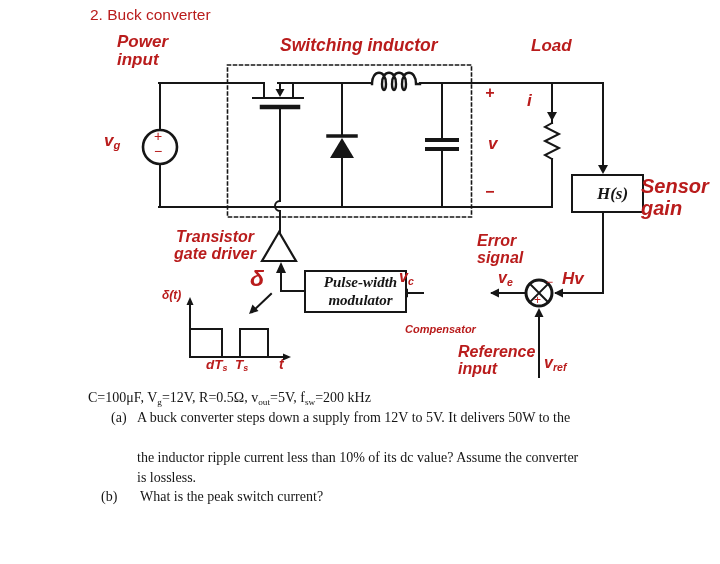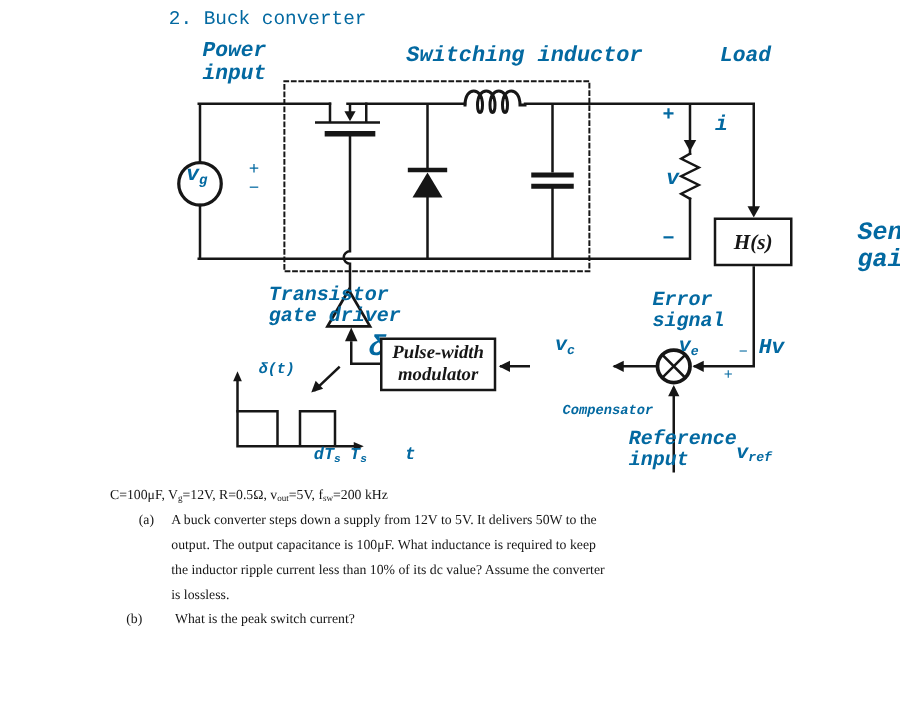--- a/index.html
+++ b/index.html
@@ -1,30 +1,30 @@
 <!DOCTYPE html>
 <html><head>
 <meta charset="utf-8">
 <style>
   html,body{margin:0;padding:0;background:#fff;}
   #page{position:relative;width:720px;height:564px;background:#ffffff;overflow:hidden;
         font-family:"Liberation Serif","DejaVu Serif",serif;color:#161616;}
   #circuit-svg{position:absolute;left:0;top:0;}
-  .lbl{position:absolute;font-family:Liberation Mono, monospace;
-       font-style:italic;font-weight:bold;color:#0369a1;white-space:nowrap;line-height:1.08;margin-left:45px;}
+  .lbl{position:absolute;font-family:Liberation Sans, sans-serif;
+       font-style:italic;font-weight:bold;color:#b91c1c;white-space:nowrap;line-height:1.08;}
   .plain{font-style:normal;font-weight:normal;}
   .sb{font-size:0.66em;vertical-align:-0.28em;}
   .box{position:absolute;border:2.5px solid #161616;background:#fff;
        display:flex;flex-direction:column;align-items:center;justify-content:center;
        text-align:center;font-family:"Liberation Serif","DejaVu Serif",serif;
-       font-weight:bold;font-style:italic;color:#161616;white-space:nowrap;}
+       font-weight:bold;font-style:italic;color:#161616;white-space:nowrap;padding-left:10px;}
   .doc{position:absolute;font-family:"Liberation Serif","DejaVu Serif",serif;
-       font-size:11px;color:#161616;white-space:nowrap;line-height:1.2;}
+       font-size:14px;color:#161616;white-space:nowrap;line-height:1.2;}
   .ctr{text-align:left;}
-  .rt{text-align:left;}
+  .rt{text-align:center;}
 </style>
 </head>
 <body>
 
 <div id="page">
 
   <svg id="circuit-svg" width="720" height="564" viewBox="0 0 720 564">
     <g stroke="#161616" stroke-width="2" fill="none" stroke-linecap="square">
 
       <rect x="227.5" y="65" width="244" height="152" stroke-width="1.6" stroke-dasharray="3,3"></rect>
@@ -155,19 +155,18 @@
 
   <div class="lbl" style="left:162px;top:289px;font-size:12px">δ(t)</div>
   <div class="lbl" style="left:206px;top:358px;font-size:13.5px"><span>dT</span><sub class="sb">s</sub></div>
   <div class="lbl" style="left:235px;top:358px;font-size:13.5px"><span>T</span><sub class="sb">s</sub></div>
   <div class="lbl" style="left:279px;top:357px;font-size:14px">t</div>
 
   <div class="doc" style="left:88px;top:390px"><span>C=100μF, V</span><sub class="sb">g</sub><span>=12V, R=0.5Ω, v</span><sub class="sb">out</sub><span>=5V, f</span><sub class="sb">sw</sub><span>=200 kHz</span></div>
 
   <div class="doc" style="left:111px;top:410px">(a)</div>
   <div class="doc" style="left:137px;top:410px">A buck converter steps down a supply from 12V to 5V. It delivers 50W to the</div>
-  <div class="doc" style="left:137px;top:430px">output. The output capacitance is 100μF. What inductance is required to keep</div>
   <div class="doc" style="left:137px;top:450px">the inductor ripple current less than 10% of its dc value? Assume the converter</div>
   <div class="doc" style="left:137px;top:470px">is lossless.</div>
   <div class="doc" style="left:101px;top:489px">(b)</div>
   <div class="doc" style="left:140px;top:489px">What is the peak switch current?</div>
 
 </div>
 
 </body></html>

